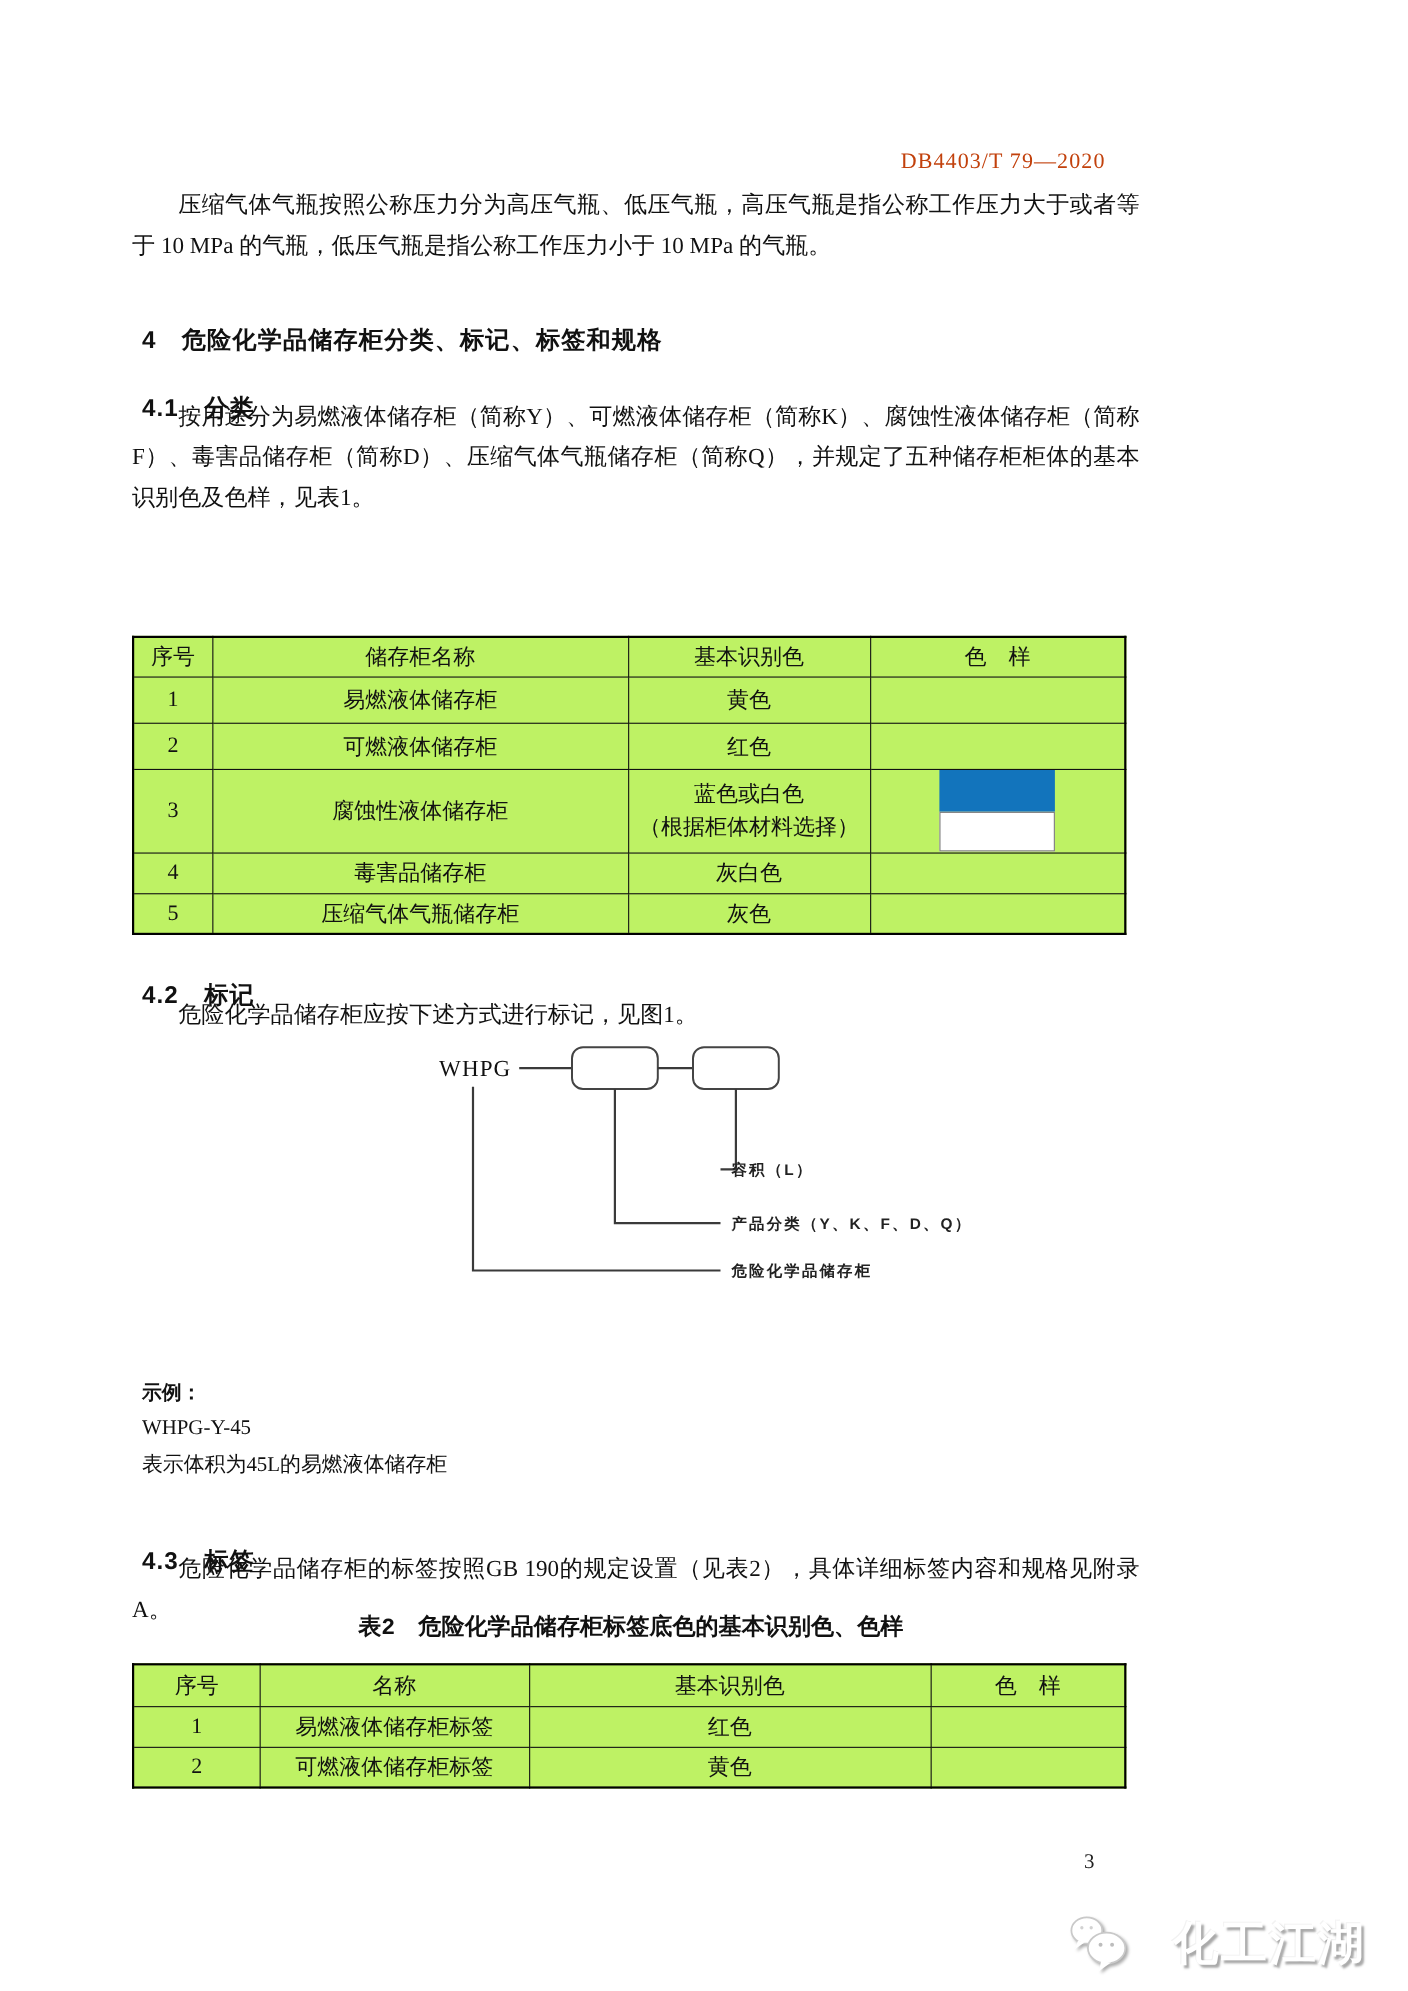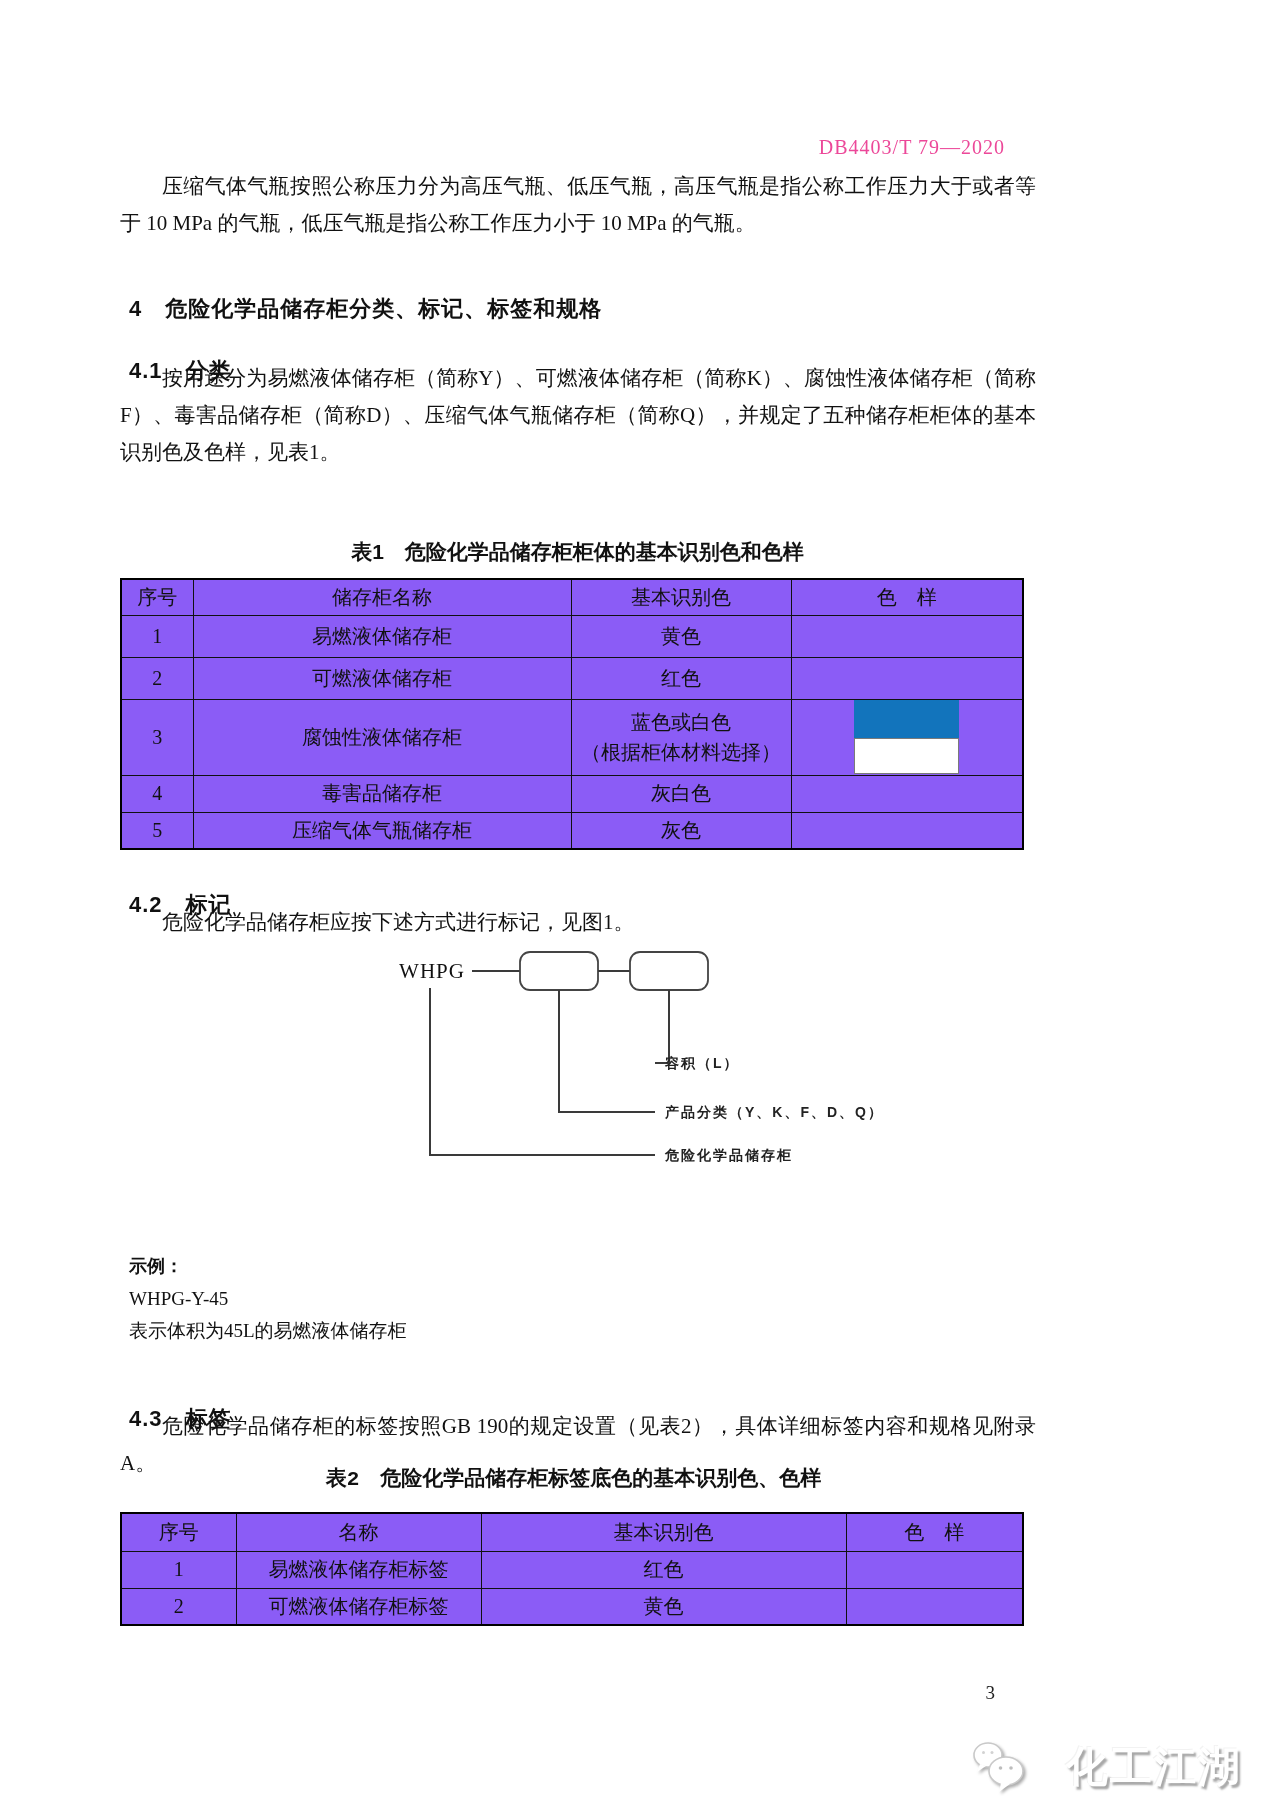--- a/index.html
+++ b/index.html
@@ -5,22 +5,22 @@
   html,body{margin:0;padding:0;background:#ffffff;}
   #page{position:relative;width:1280px;height:1810px;background:#fff;overflow:hidden;
         font-family:"Liberation Serif","DejaVu Serif",serif;color:#000;}
   .abs{position:absolute;}
   .body-text{font-size:21px;line-height:37px;text-align:justify;color:#111;}
   .indent{text-indent:2em;}
   .heading{font-family:"Liberation Sans","DejaVu Sans",sans-serif;font-weight:bold;
            font-size:22px;color:#111;letter-spacing:1px;margin-top:36px;}
   .tbl-title{font-family:"Liberation Sans","DejaVu Sans",sans-serif;font-weight:bold;
              font-size:21px;text-align:center;width:915px;color:#111;}
-  .doc-code{font-size:20px;letter-spacing:1px;color:#ec4899;}
-  table.std{border-collapse:collapse;table-layout:fixed;background:#8b5cf6;}
+  .doc-code{font-size:20px;letter-spacing:1px;color:#c2410c;}
+  table.std{border-collapse:collapse;table-layout:fixed;background:#bef264;}
   table.std{border:2.5px solid #000;}
   table.std td{border:1.5px solid #111;text-align:center;vertical-align:middle;
                font-size:20px;color:#111;padding:0;}
   .swatch{width:105px;margin:0 auto;}
   .swatch-cell{height:100%;}
   .swatch-full{height:100%;}
   .swatch-outlined{border:1px solid #7a7a7a;box-sizing:border-box;background:#fff;}
   .two-line{line-height:30px;}
   .example-label{font-family:"Liberation Sans","DejaVu Sans",sans-serif;font-weight:bold;font-size:18px;color:#111;}
   .example-text{font-size:19px;color:#111;}
@@ -44,21 +44,20 @@
   <div class="abs doc-code" style="top:136px;left:0;width:1005px;text-align:right;">DB4403/T 79—2020</div>
 
   <div class="abs body-text indent" style="top:168px;left:120px;width:916px;">压缩气体气瓶按照公称压力分为高压气瓶、低压气瓶，高压气瓶是指公称工作压力大于或者等于 10 MPa 的气瓶，低压气瓶是指公称工作压力小于 10 MPa 的气瓶。</div>
 
   <div class="abs heading" style="top:258px;left:129px;">4　危险化学品储存柜分类、标记、标签和规格</div>
 
   <div class="abs heading" style="top:320px;left:129px;">4.1　分类</div>
 
   <div class="abs body-text indent" style="top:360px;left:120px;width:916px;">按用途分为易燃液体储存柜（简称Y）、可燃液体储存柜（简称K）、腐蚀性液体储存柜（简称F）、毒害品储存柜（简称D）、压缩气体气瓶储存柜（简称Q），并规定了五种储存柜柜体的基本识别色及色样，见表1。</div>
 
-  <div class="abs tbl-title" style="top:538px;left:120px;">表1　危险化学品储存柜柜体的基本识别色和色样</div>
 
   <table class="std abs" style="top:578px;left:120px;width:902px;">
     <colgroup>
         <col style="width:72px">
         <col style="width:378px">
         <col style="width:220px">
         <col style="width:232px">
       </colgroup>
     <tbody>
         <tr style="height:36px">

